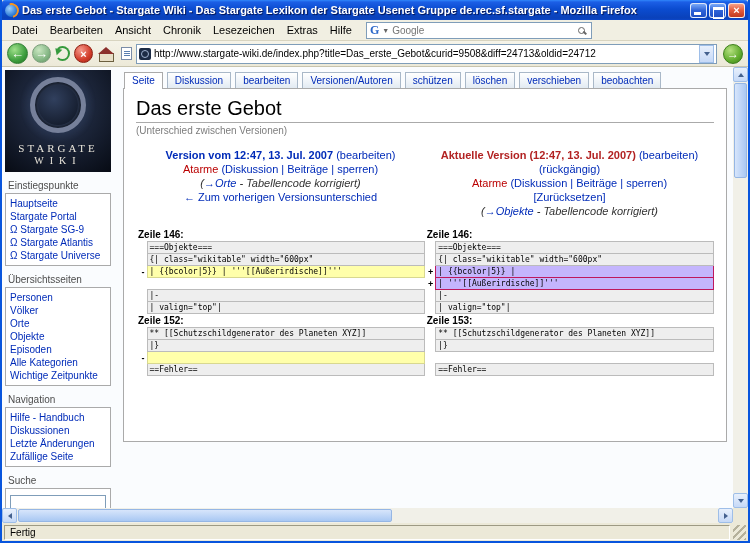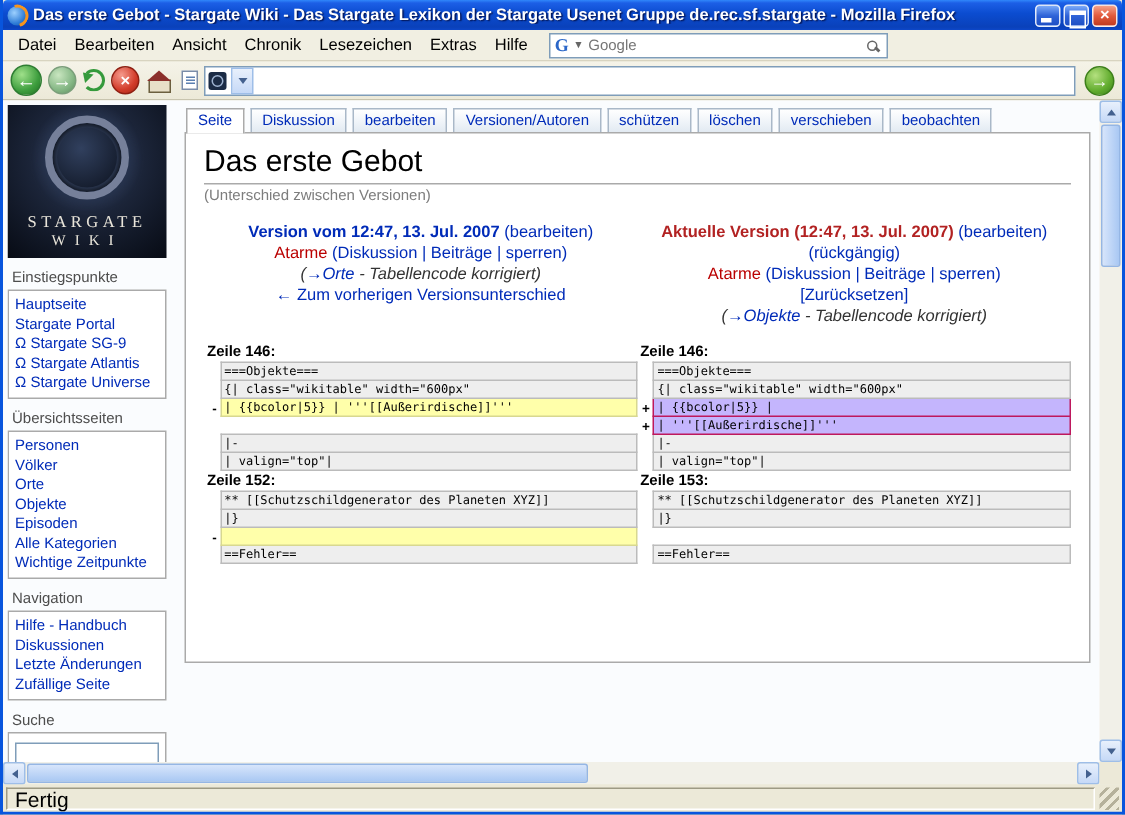--- a/index.html
+++ b/index.html
@@ -137,21 +137,21 @@
   .hthumb { position:absolute; left:1px; top:1px; bottom:1px; width:374px; border-radius:2px; cursor:pointer;
     background:linear-gradient(180deg,#D7E5FB,#A9C8F3); border:1px solid #95B6E4; }
   .corner { width:15px; height:15px; background:#ECE9D8; flex:0 0 auto; }
   .tri-up { width:0; height:0; border-left:3px solid transparent; border-right:3px solid transparent; border-bottom:4px solid #44618F; }
   .tri-down { width:0; height:0; border-left:3px solid transparent; border-right:3px solid transparent; border-top:4px solid #44618F; }
   .tri-left { width:0; height:0; border-top:3px solid transparent; border-bottom:3px solid transparent; border-right:4px solid #44618F; }
   .tri-right { width:0; height:0; border-top:3px solid transparent; border-bottom:3px solid transparent; border-left:4px solid #44618F; }
 
   
   .statusbar { height:18px; flex:0 0 auto; background:#ECE9D8; display:flex; align-items:stretch; padding:2px 2px 1px; gap:3px; }
-  .status-panel { flex:1; border:1px solid; border-color:#9D9A84 #FFFFFF #FFFFFF #9D9A84; display:flex; align-items:center; padding:0 5px; font-size:14px; color:#000; }
+  .status-panel { flex:1; border:1px solid; border-color:#9D9A84 #FFFFFF #FFFFFF #9D9A84; display:flex; align-items:center; padding:0 5px; font-size:10px; color:#000; }
   .resize-grip { width:13px; align-self:stretch; cursor:nwse-resize;
     background:repeating-linear-gradient(135deg, transparent 0 3px, #B5B19B 3px 5px); }
 </style>
 </head>
 <body>
 
 <div class="window">
 
   <div class="titlebar">
     <span class="fx-icon"></span>
@@ -183,20 +183,21 @@
 
   <div class="navbar">
     <span class="nav-circle backb">←</span>
     <span class="nav-circle fwdb">→</span>
     <span class="reload-icon"></span>
     <span class="stopb">×</span>
     <span class="home-icon"></span>
     <span class="doc-icon"></span>
     <div class="urlbar">
       <span class="favicon"></span>
+      <input value="http://www.stargate-wiki.de/index.php?title=Das_erste_Gebot&amp;curid=9508&amp;diff=24713&amp;oldid=24712" style="">
       <span class="url-drop">
           <span class="tri-down"></span>
         </span>
     </div>
     <span class="gob">→</span>
   </div>
 
   <div class="browser-body">
     <div class="wikipage">
 

